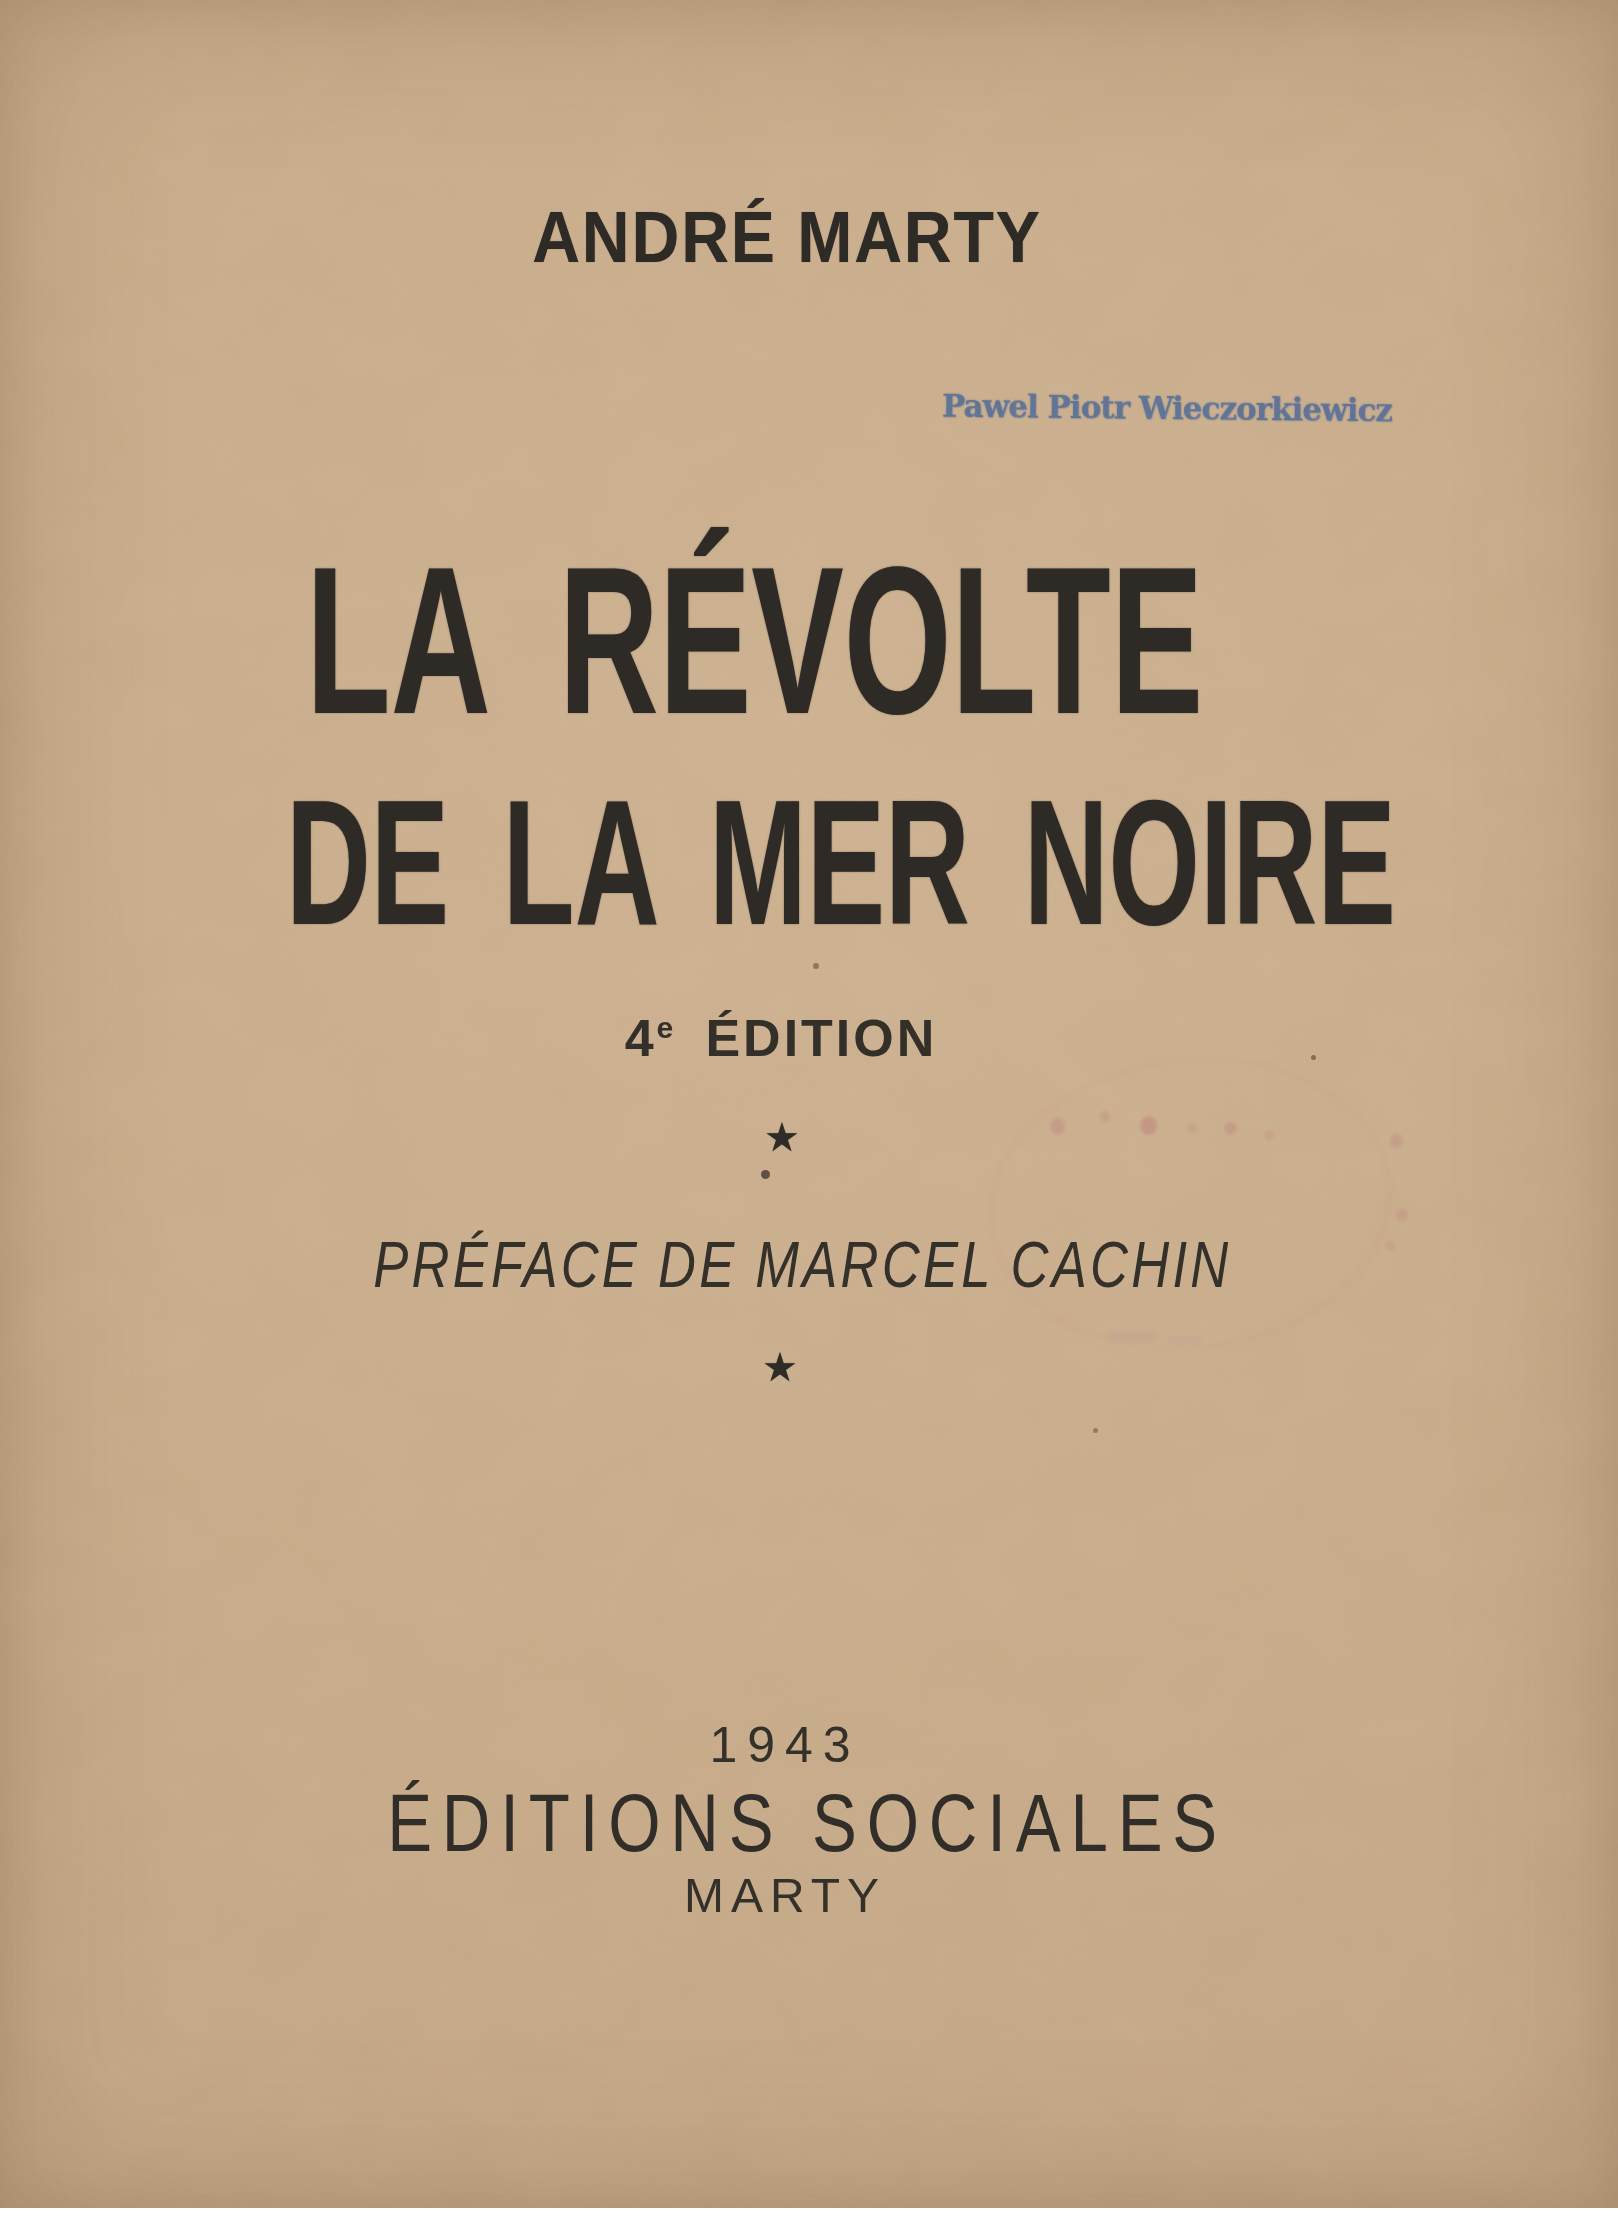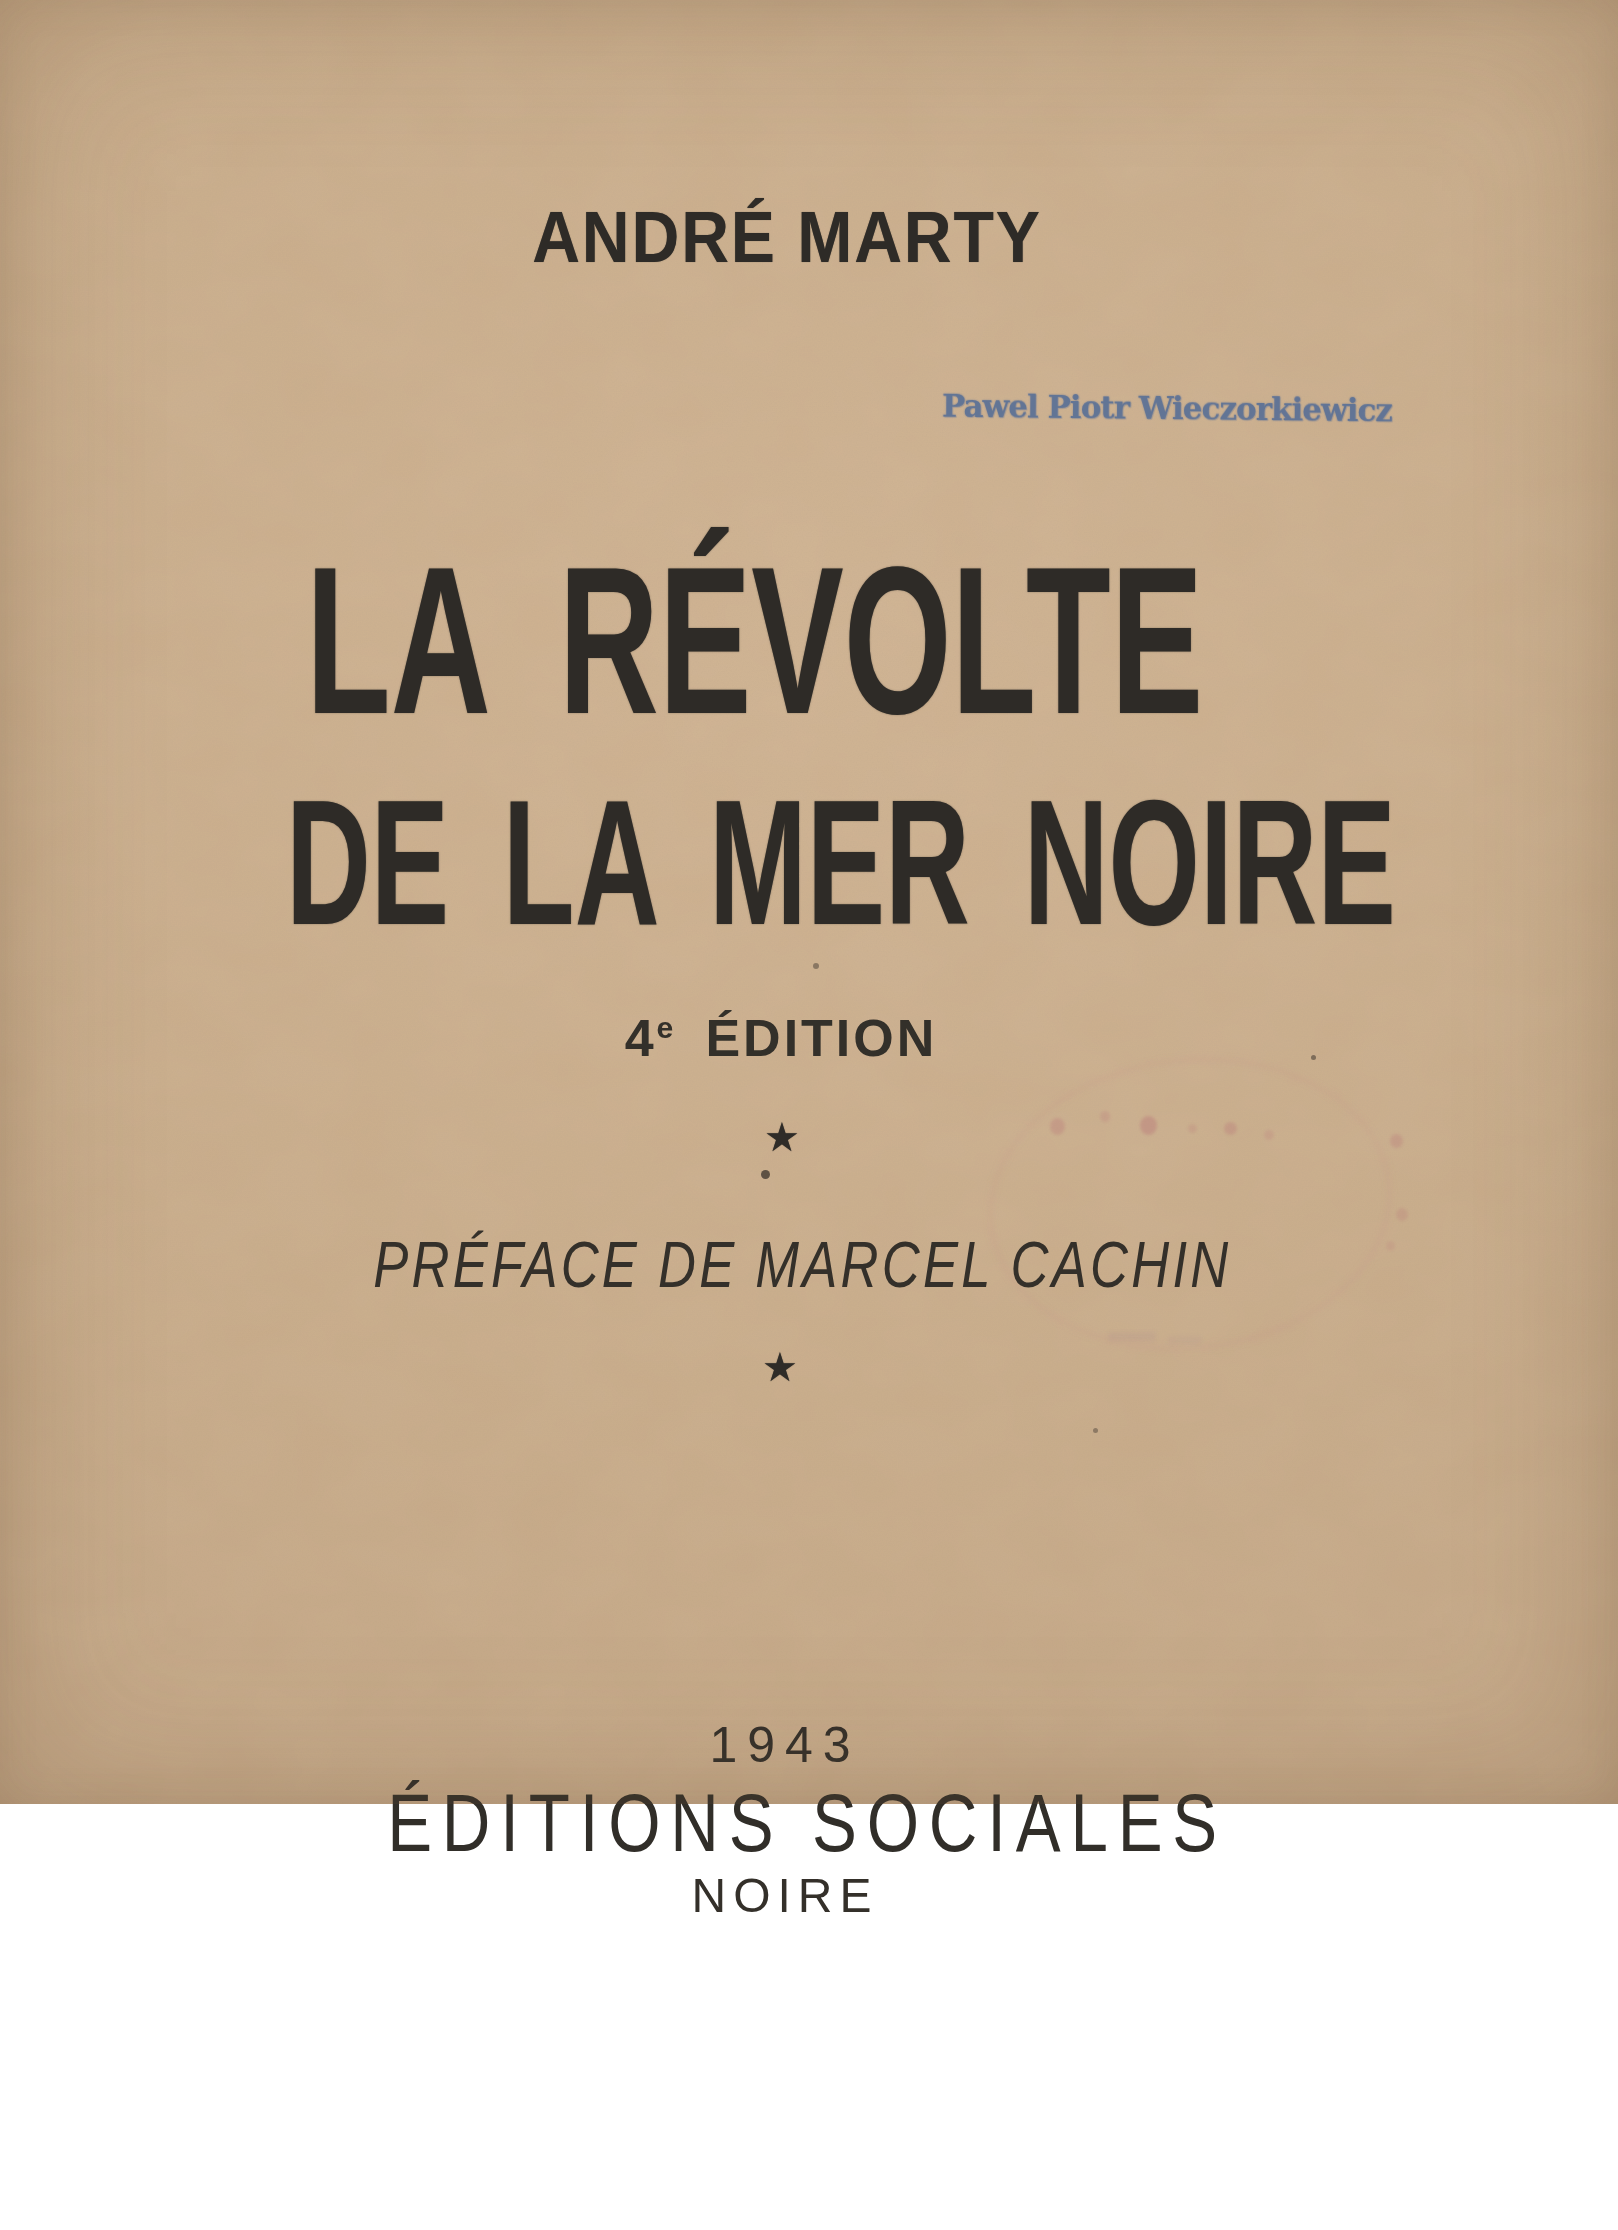--- a/index.html
+++ b/index.html
@@ -2,21 +2,21 @@
 <html><head>
 <meta charset="utf-8">
 <style>
   html,body{margin:0;padding:0;}
   body{
     width:1618px;height:2230px;
     font-family:"Liberation Sans",sans-serif;
     overflow:hidden;
   }
   .page{
-    position:relative;width:1618px;height:1804px;
+    position:relative;width:1618px;height:2208px;
     background:
       radial-gradient(ellipse 130% 90% at 50% 36%, #d0b392 0%, #c9ac8a 46%, #c3a584 82%, #bf9f7f 100%);
   }
   .texture{position:absolute;inset:0;width:100%;height:100%;pointer-events:none;}
   .vignette{
     position:absolute;inset:0;pointer-events:none;
     box-shadow:inset 0 0 160px rgba(110,82,55,.28), inset 0 0 40px rgba(110,82,55,.12);
   }
   .line{position:absolute;left:0;width:100%;text-align:center;white-space:nowrap;color:#2e2b27;}
   .squeeze{display:inline-block;transform-origin:50% 50%;white-space:nowrap;}
@@ -137,21 +137,21 @@
     <span>★</span>
   </div>
 
   <div class="line year">
     <span>1943</span>
   </div>
   <div class="line publisher">
     <span class="squeeze">ÉDITIONS SOCIALES</span>
   </div>
   <div class="line city">
-    <span>NOIRE</span>
+    <span>MARTY</span>
   </div>
 
   <div class="speck s2"></div>
   <div class="speck s3"></div>
   <div class="speck s4"></div>
 
   <div class="vignette"></div>
 </div>
 
 </body></html>

